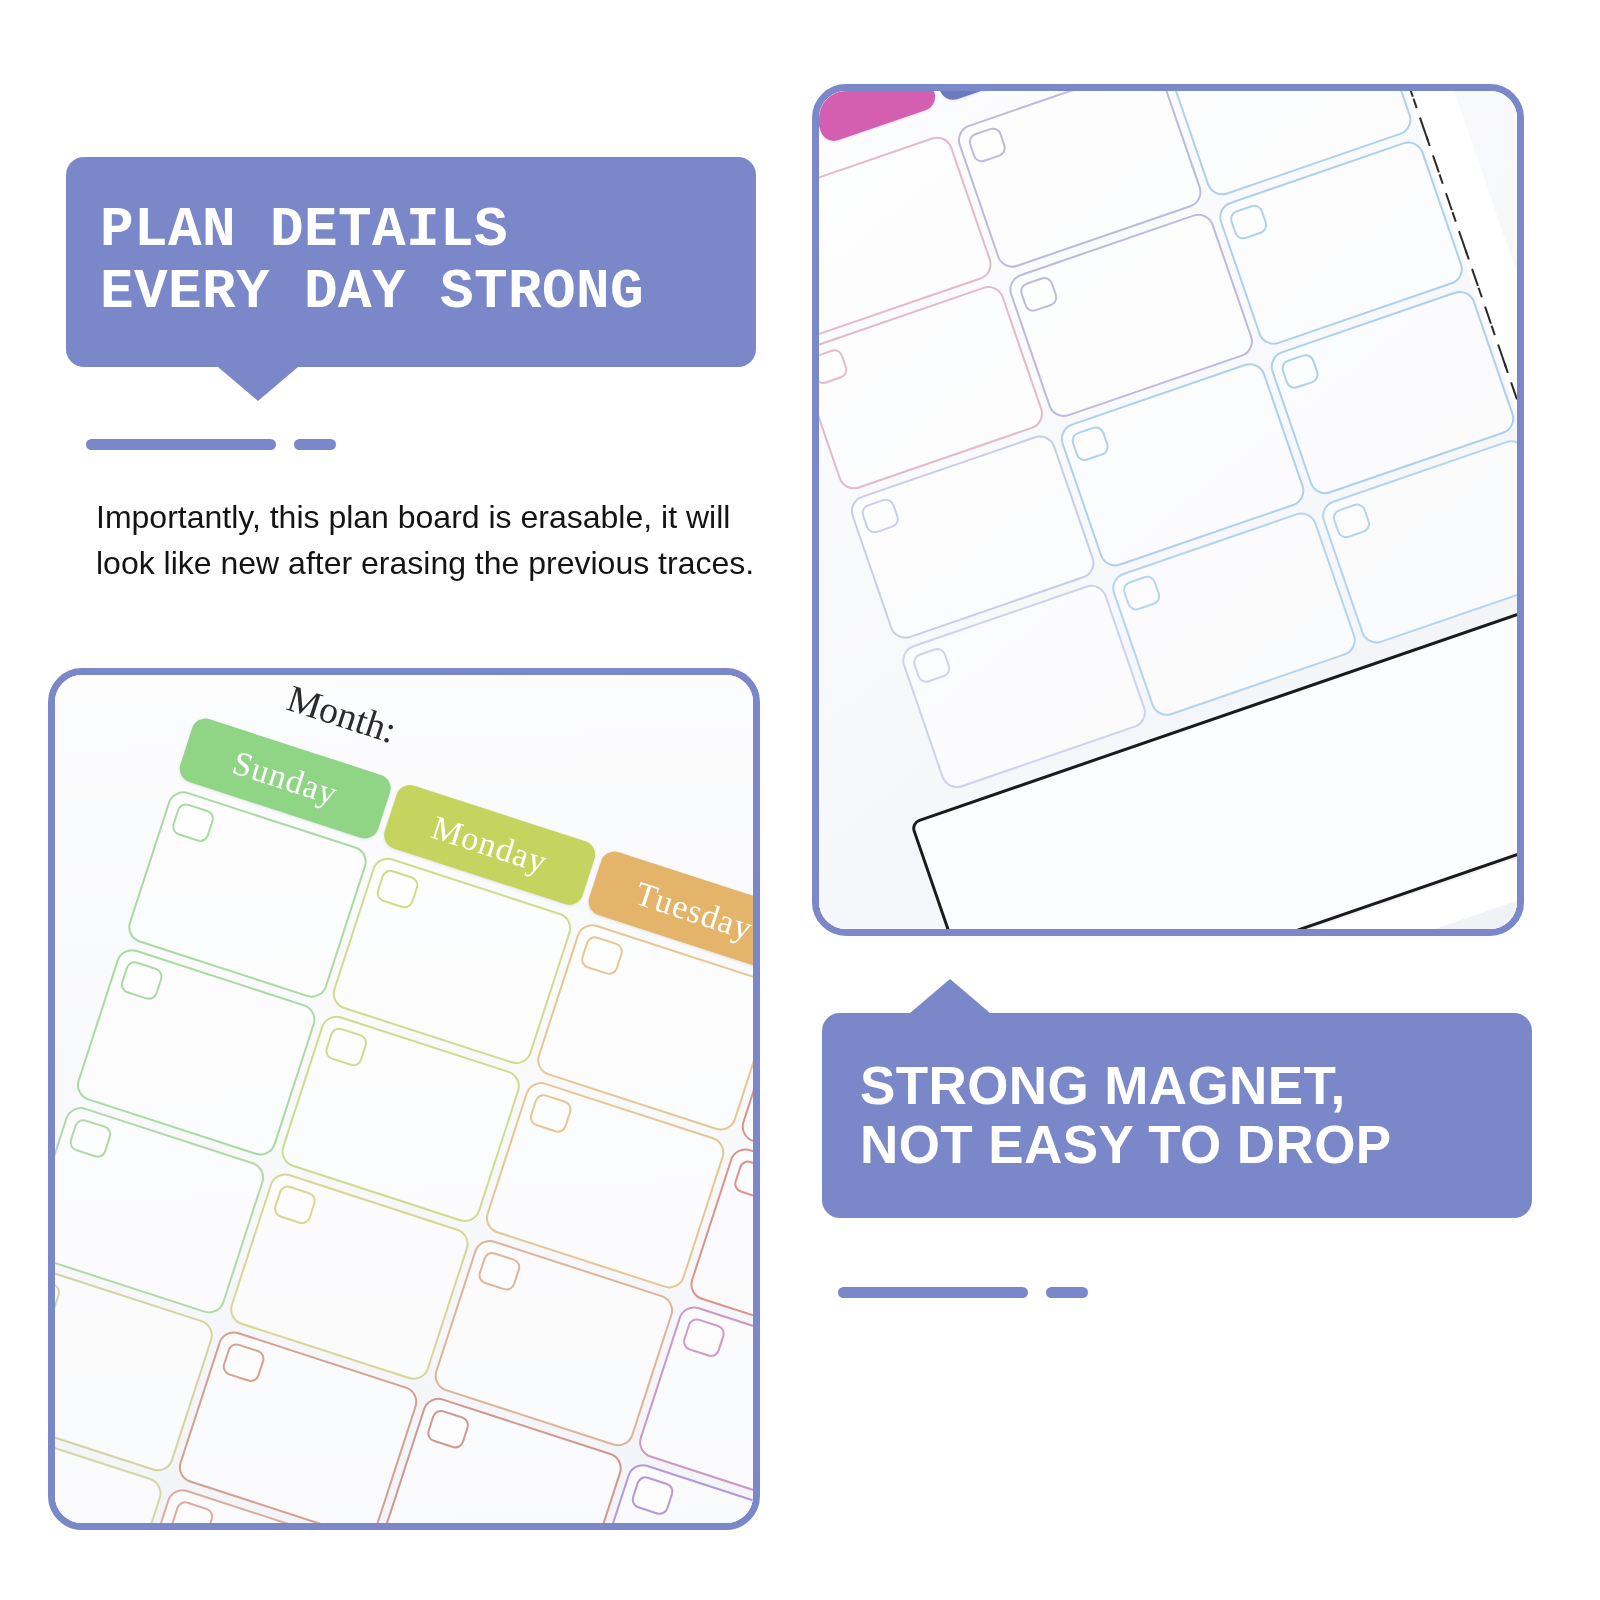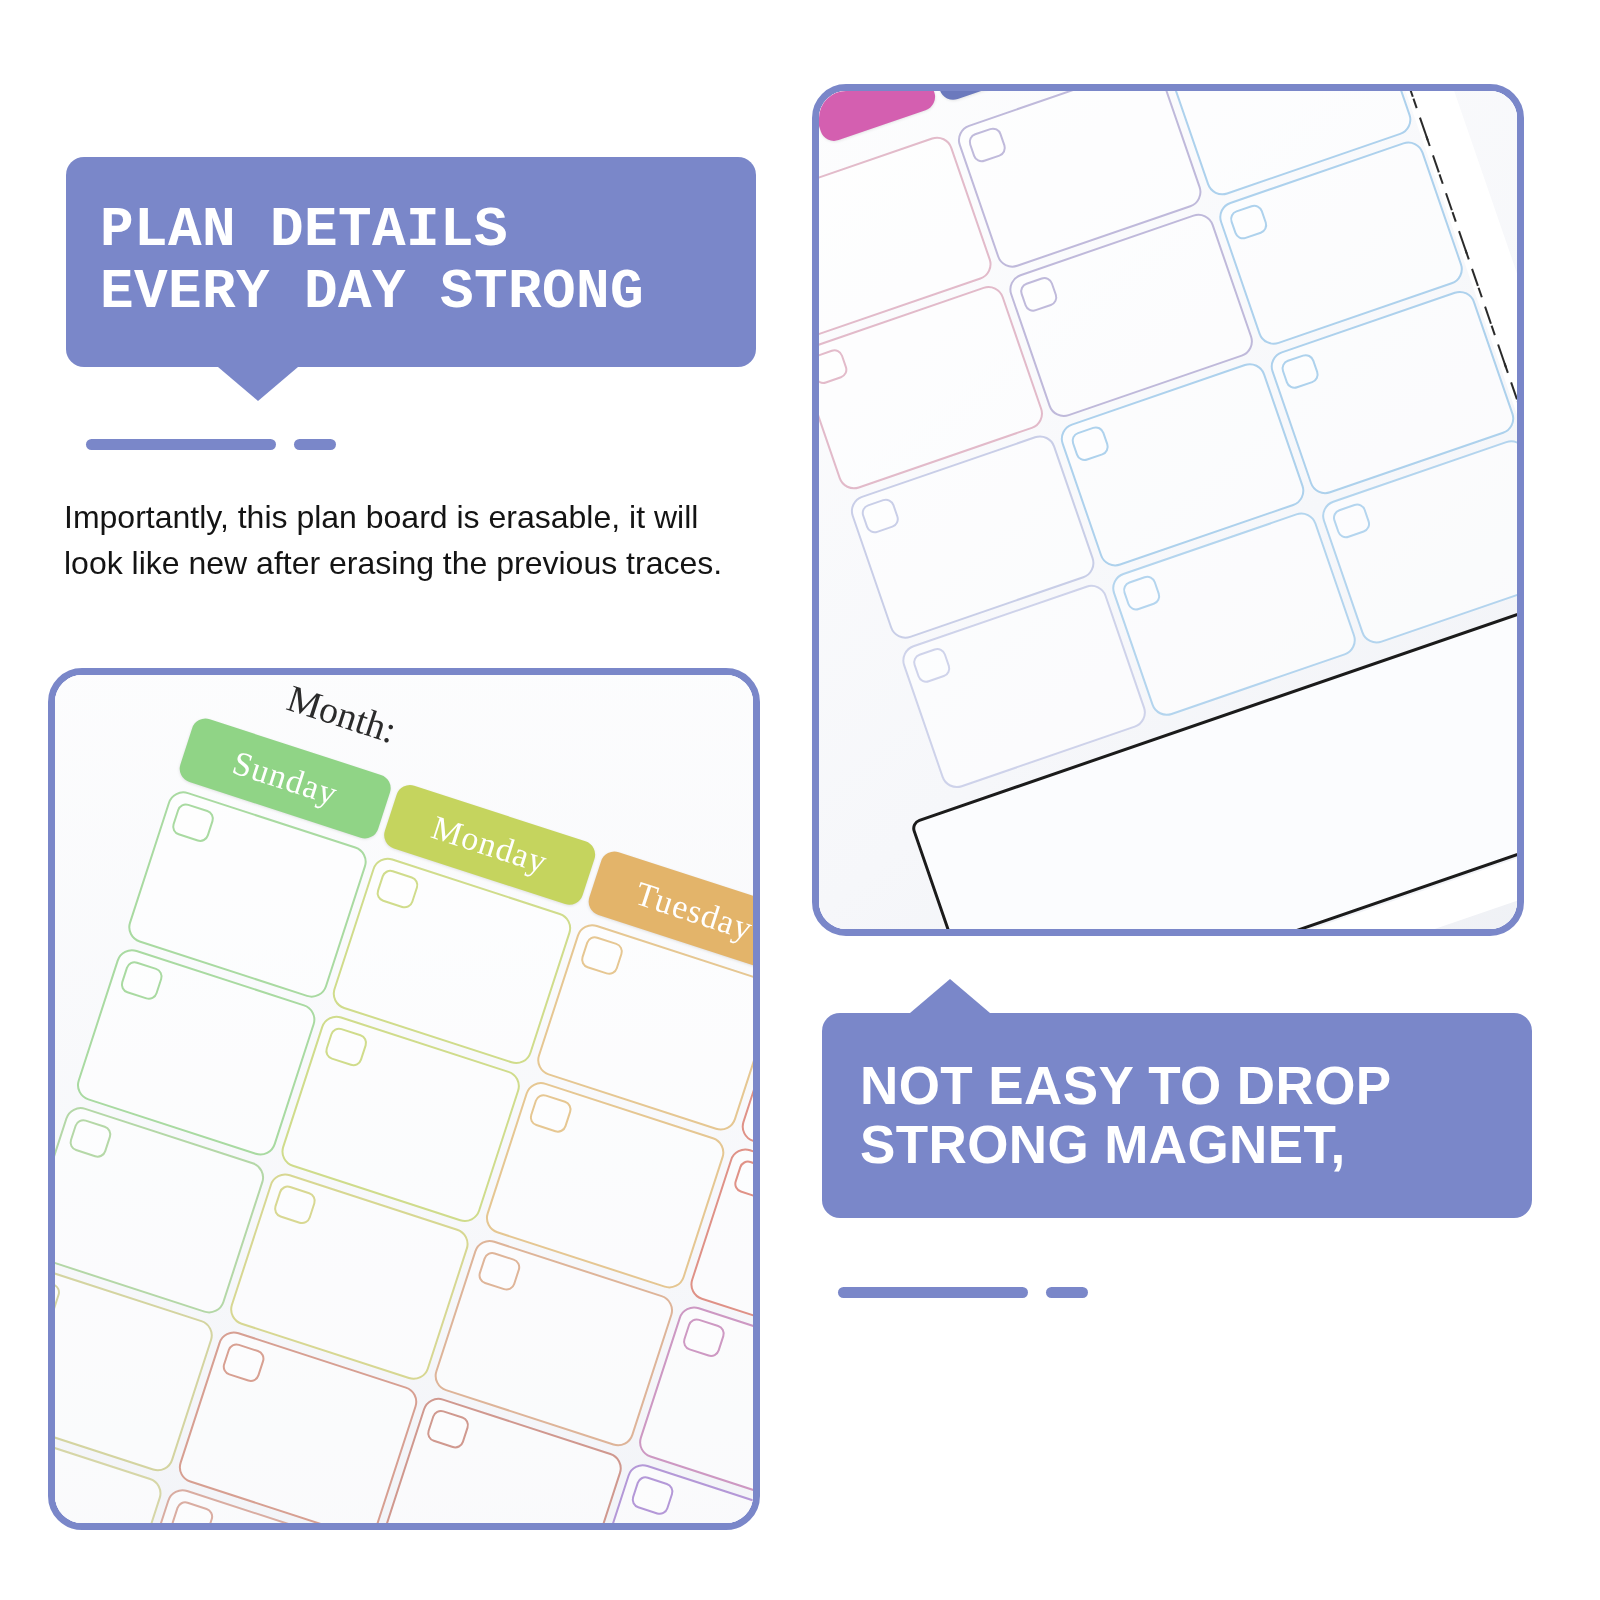--- a/index.html
+++ b/index.html
@@ -57,21 +57,21 @@
   #divider-magnet{left:838px;top:1287px;}
 
   
   .body-text{
     position:absolute;
     color:#141414;
     font-size:32px;
     line-height:1.43;
     font-family:"Liberation Sans", sans-serif;
   }
-  #text-plan{left:64px;top:495px;width:700px;}
+  #text-plan{left:96px;top:495px;width:700px;}
   #text-magnet{left:832px;top:1343px;width:730px;}
 
   
   .frame{
     position:absolute;
     border:7px solid #7a87c9;
     border-radius:34px;
     background:#fdfdfe;
     overflow:hidden;
     box-sizing:border-box;
@@ -157,22 +157,22 @@
   </div>
 
   <div class="divider" id="divider-plan">
     <span class="dash long"></span>
     <span class="dash short"></span>
   </div>
 
   <div class="body-text" id="text-plan">Importantly, this plan board is erasable, it will look like new after erasing the previous traces.</div>
 
   <div class="banner" id="banner-magnet">
+    <div class="line">STRONG MAGNET,</div>
     <div class="line">NOT EASY TO DROP</div>
-    <div class="line">STRONG MAGNET,</div>
     <span class="tail tail-up"></span>
   </div>
 
   <div class="divider" id="divider-magnet">
     <span class="dash long"></span>
     <span class="dash short"></span>
   </div>
 
 
   <div class="frame" id="frame-top">

